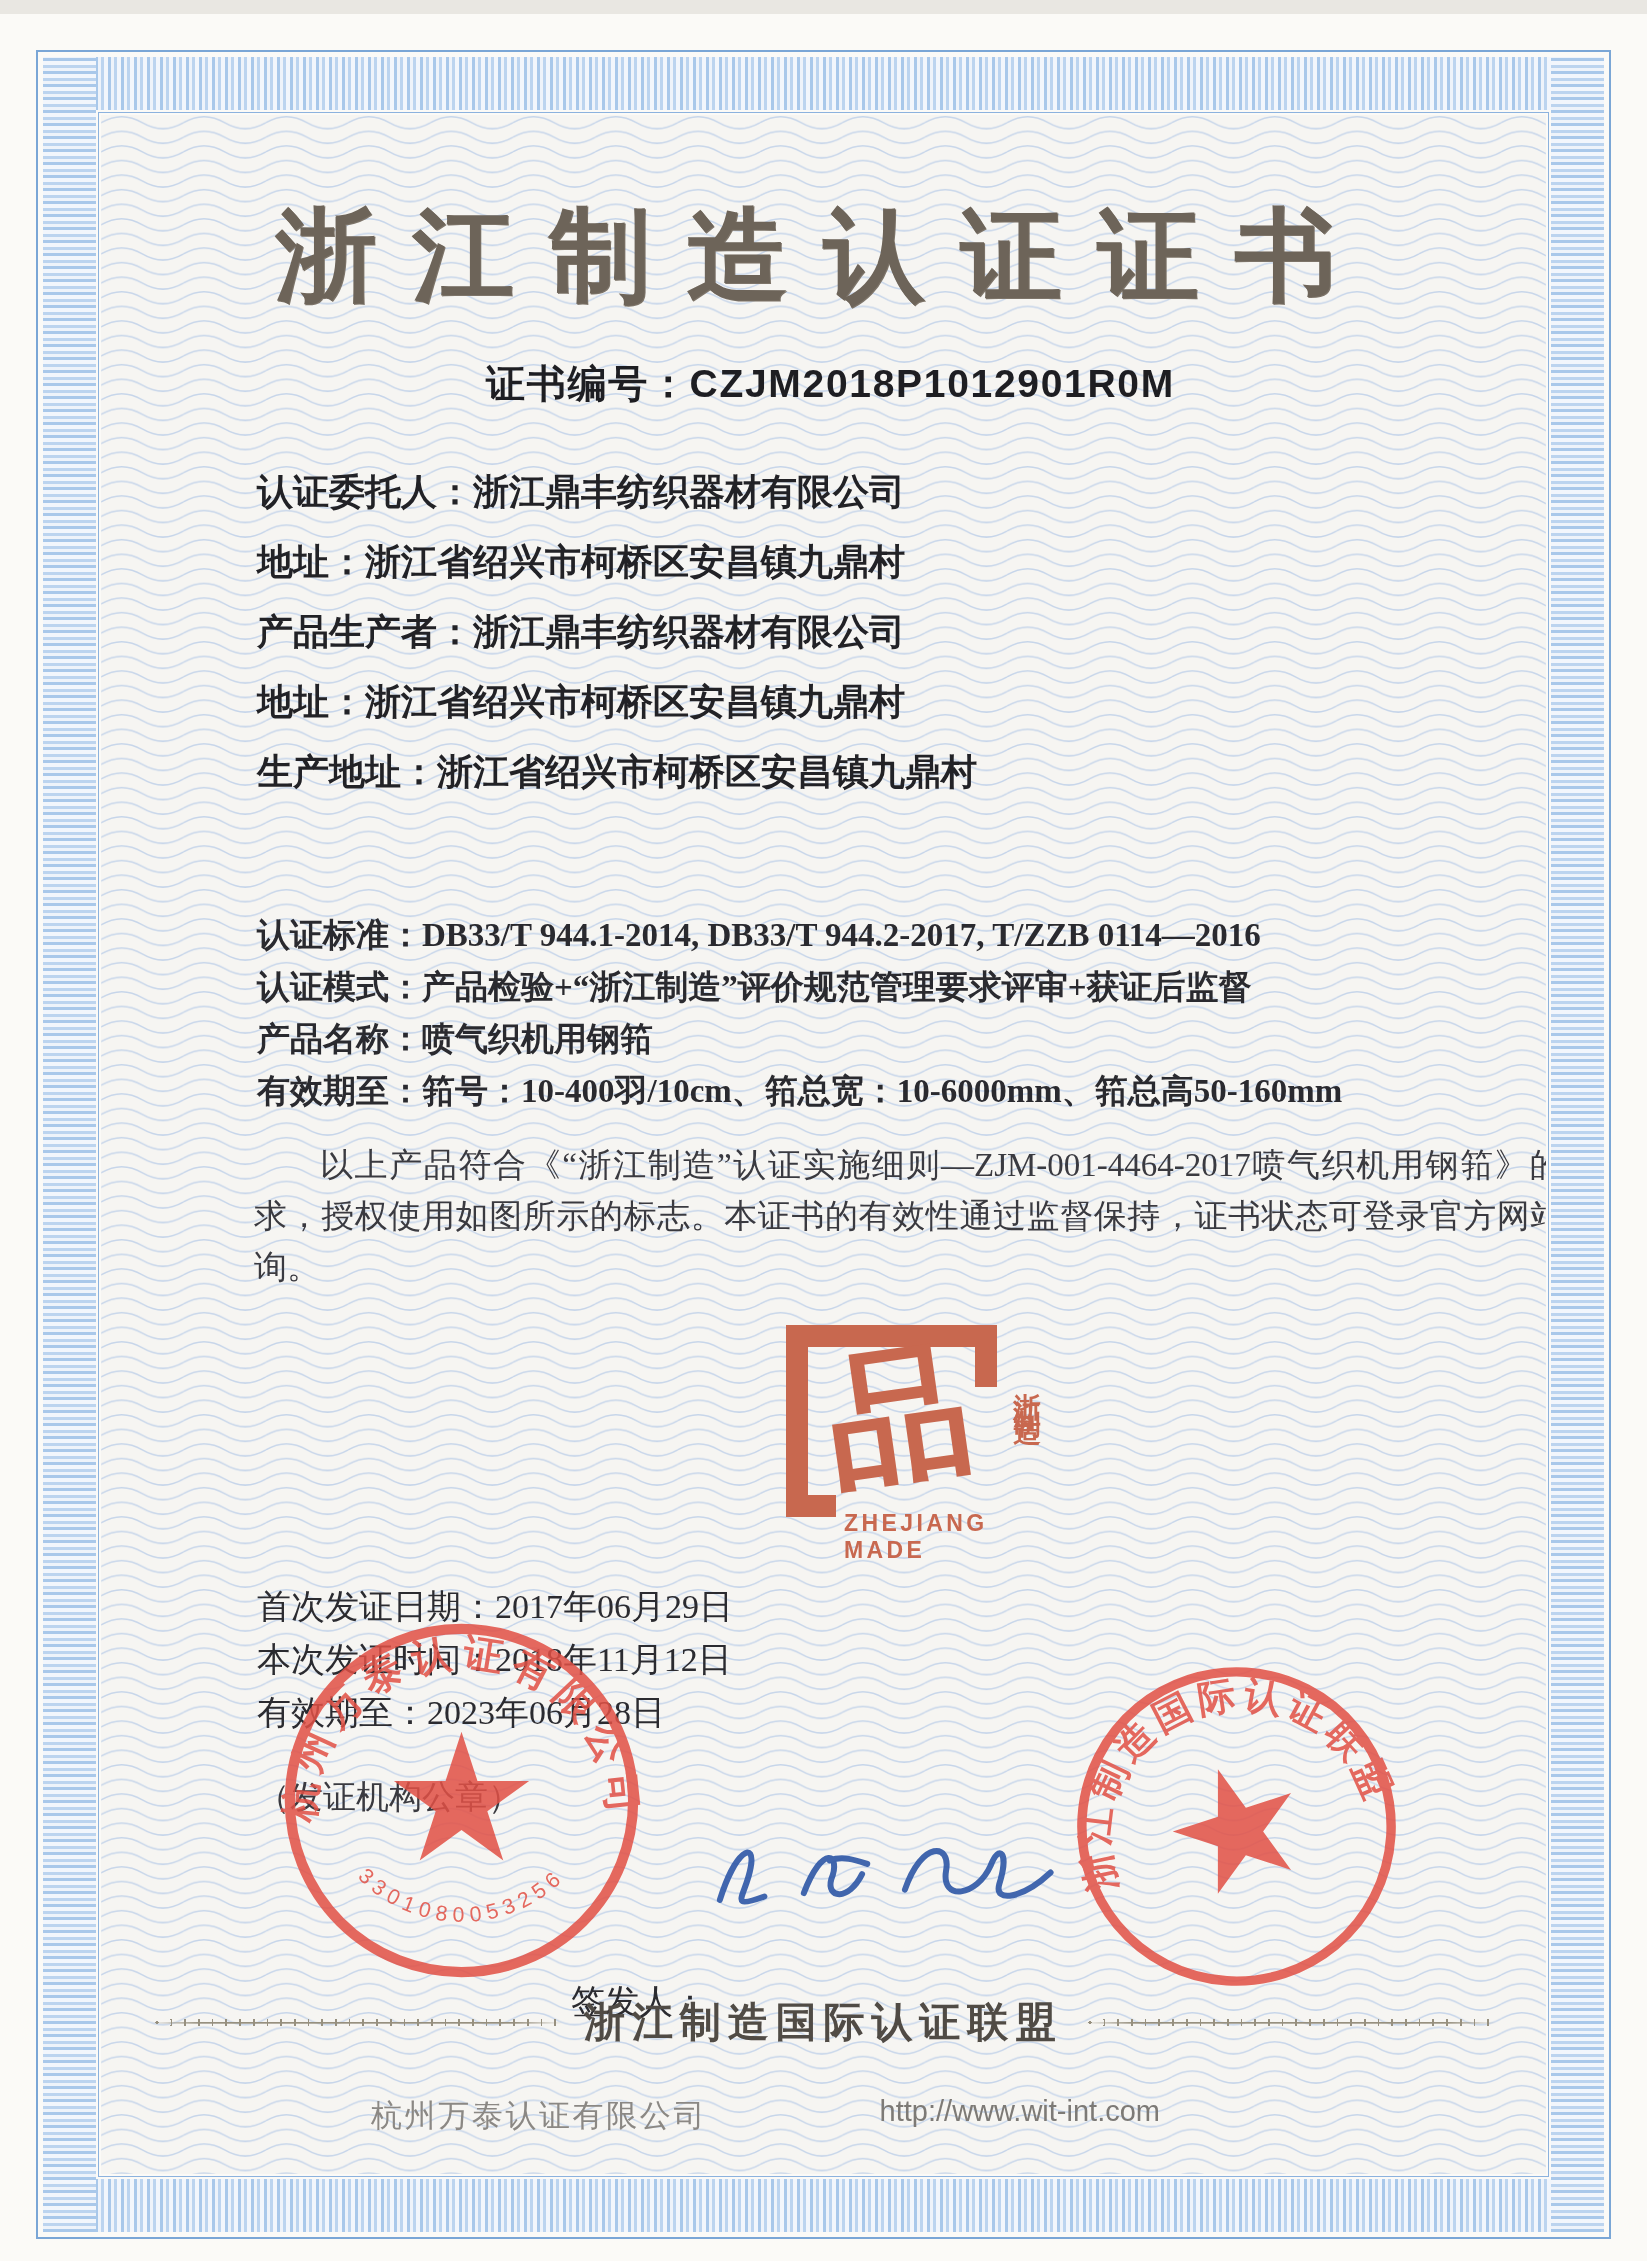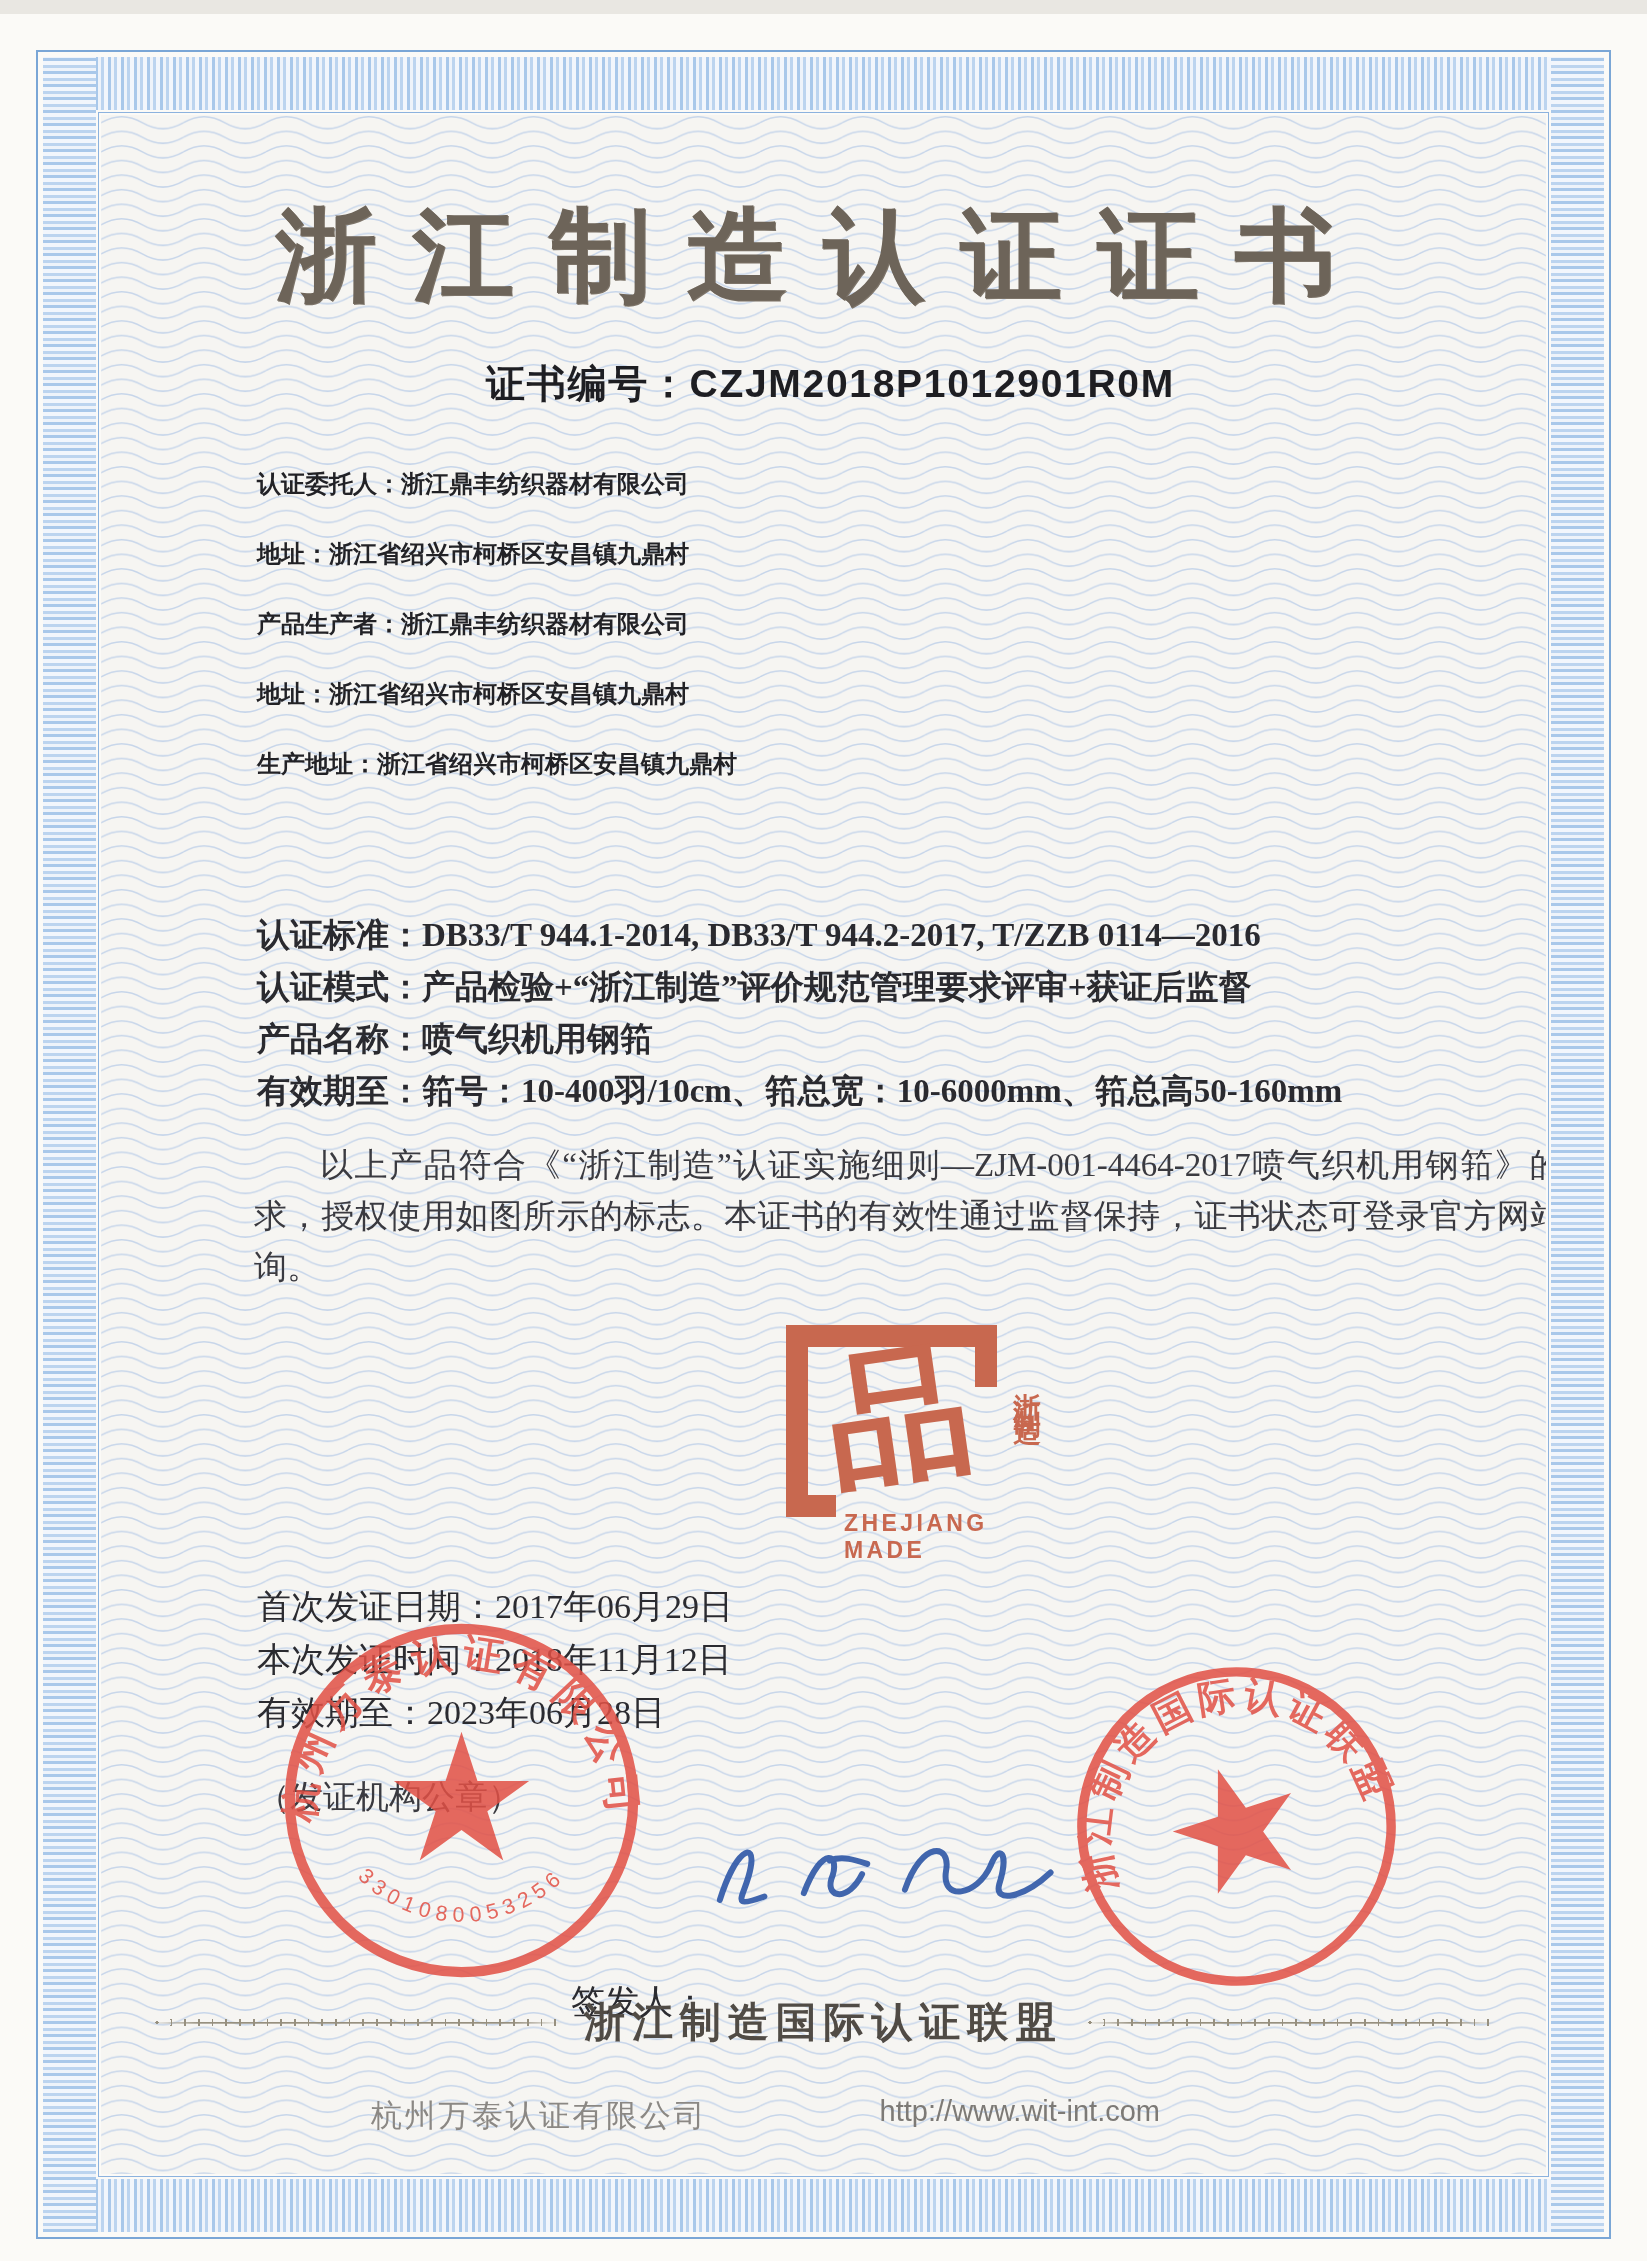--- a/index.html
+++ b/index.html
@@ -28,21 +28,21 @@
     font-size:101px;font-weight:bold;letter-spacing:36px;color:#6d6459;
     text-shadow:0.9px 0.9px 0 #7d7469;
   }
   .certno{
     position:absolute;left:7px;top:242px;width:100%;text-align:center;
     font-family:"Liberation Sans","DejaVu Sans",sans-serif;
     font-size:39px;font-weight:bold;color:#1e1e22;letter-spacing:1.7px;
   }
   .info-block{position:absolute;left:156px;top:353px;width:1338px;}
   .info-line{height:70px;font-family:"Liberation Sans","DejaVu Sans",sans-serif;
-    font-size:24px;font-weight:bold;color:#222226;}
+    font-size:36px;font-weight:bold;color:#222226;}
   .spec-block{position:absolute;left:156px;top:798px;width:1338px;}
   .spec-line{height:52px;font-size:33px;font-weight:bold;color:#2a2a2f;}
   .statement{
     position:absolute;left:153px;top:1025px;width:1343px;
     font-size:33px;line-height:51px;color:#3a3a40;text-align:justify;text-indent:2em;
   }
 
   
   .logo{position:absolute;left:678px;top:1205px;width:283px;height:249px;}
   .logo .bar{position:absolute;background:#c8684f;}

